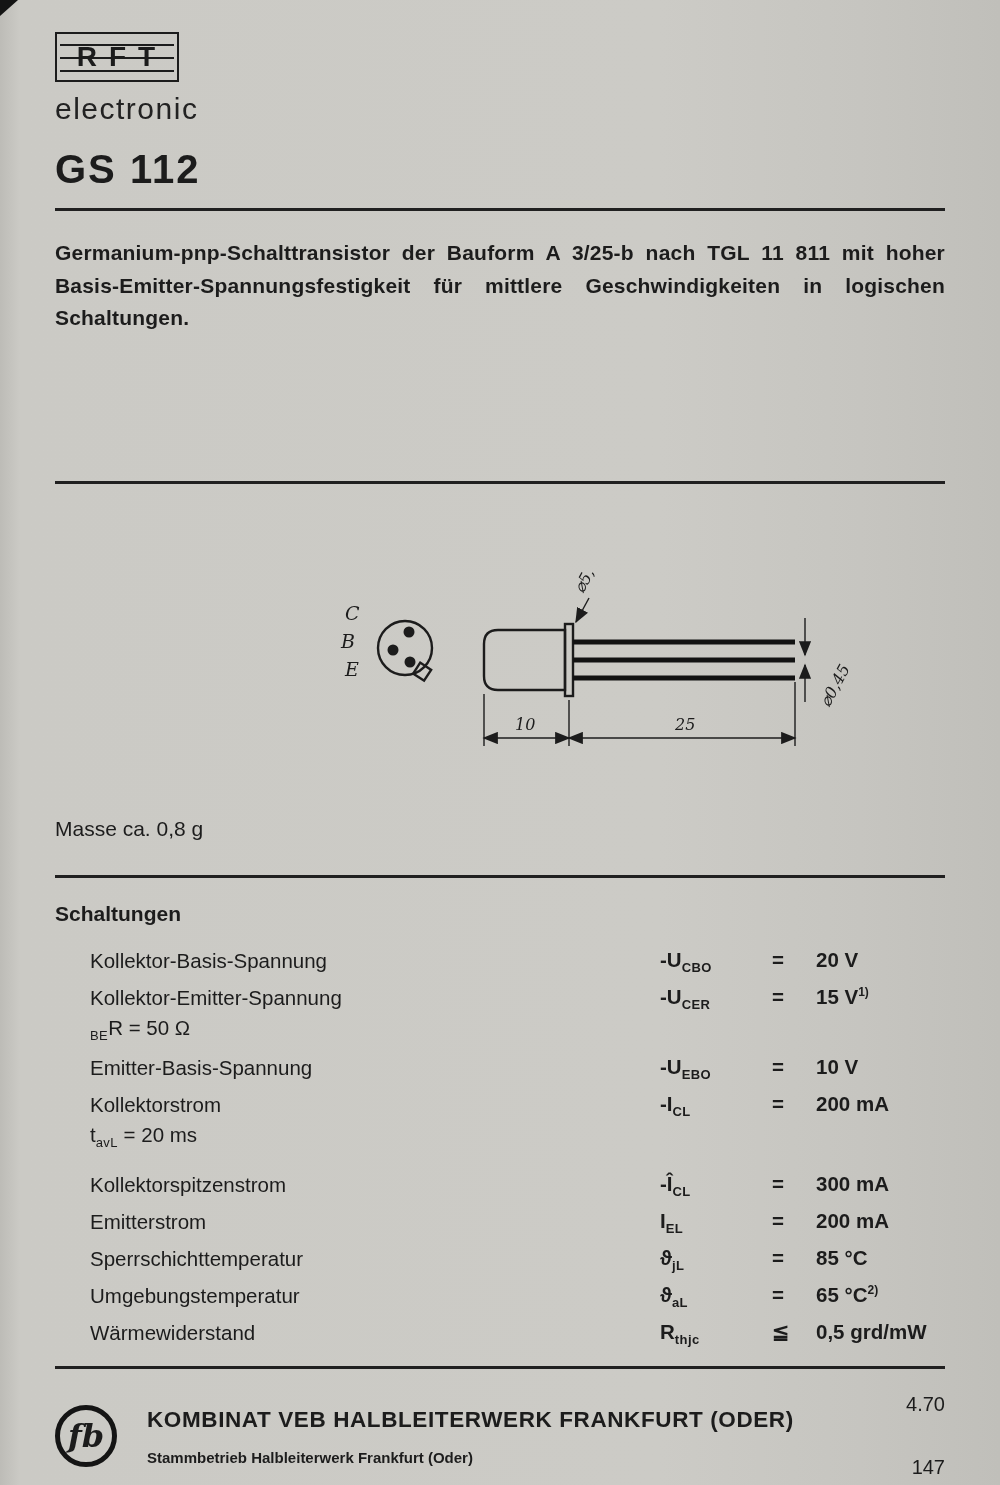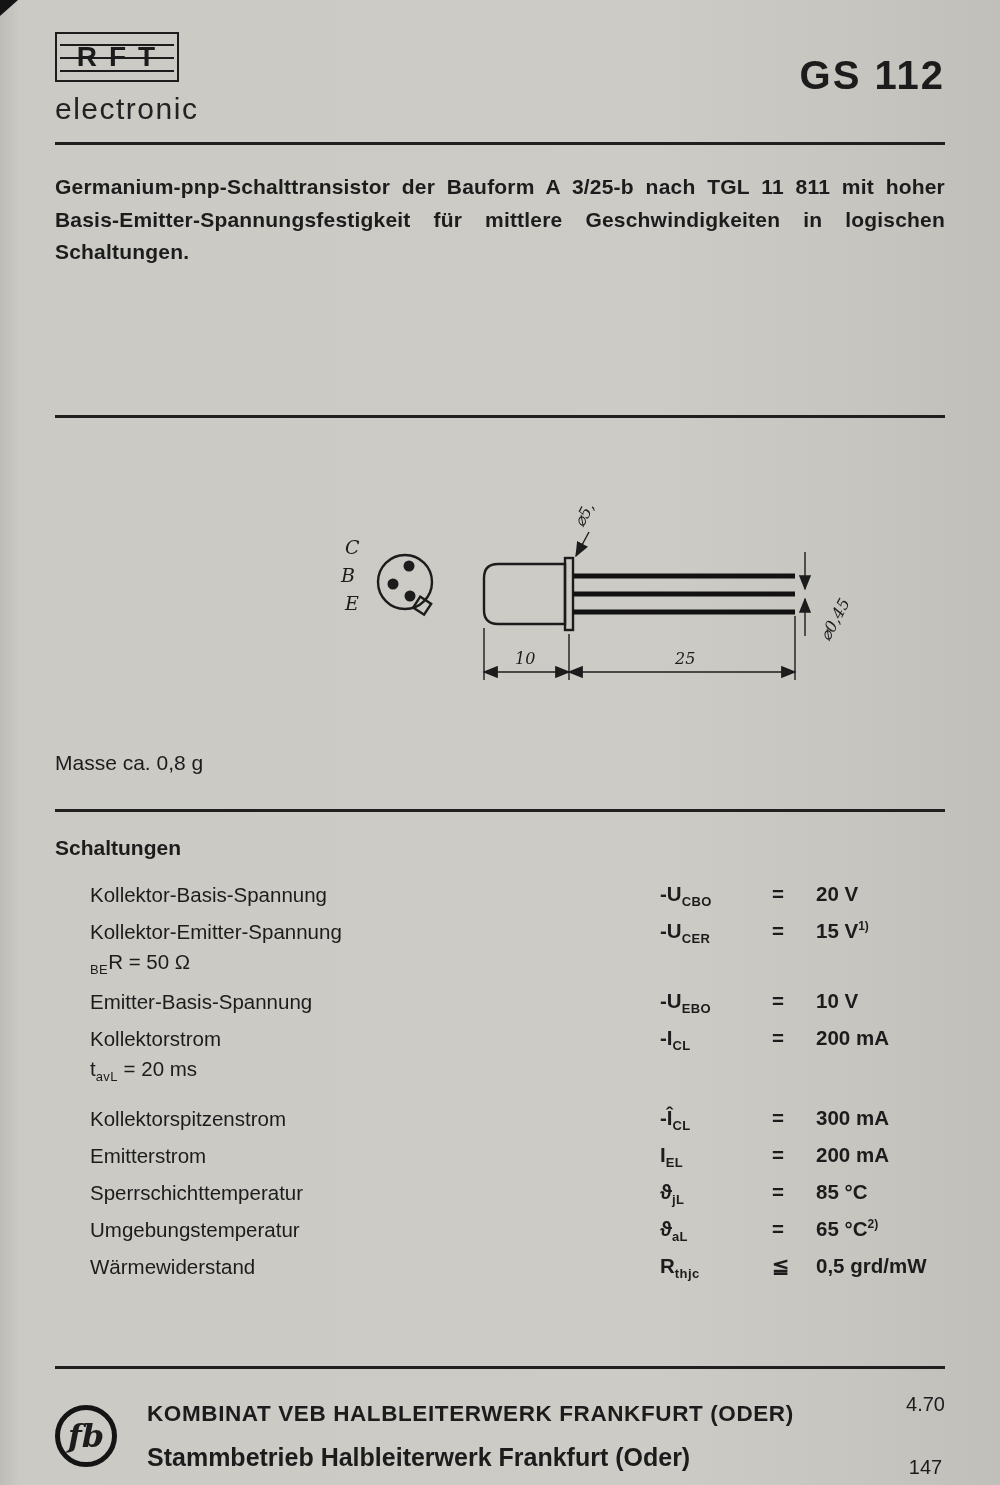--- a/index.html
+++ b/index.html
@@ -20,21 +20,21 @@
     background:
       linear-gradient(90deg, #bdbcb7 0px, #cbcac5 20px, #cccbc6 660px, #c6c5c0 860px, #c0bfba 1000px);
   }
   .corner-artifact {
     position: absolute; top: 0; left: 0;
     border-top: 16px solid #141414;
     border-right: 18px solid transparent;
   }
 
   
-  .header { display: flex; justify-content: space-between; align-items: flex-start; padding-top: 32px; }
+  .header { display: flex; justify-content: space-between; align-items: flex-start; padding-top: 32px; flex-direction: column; }
   .rft-box {
     position: relative;
     width: 124px; height: 50px;
     border: 2px solid var(--ink);
     display: flex; align-items: center; justify-content: center;
   }
   .rft-box .hline { position: absolute; left: 3px; right: 3px; height: 2px; background: var(--ink); }
   .hline.h1 { top: 10px; } .hline.h2 { top: 23px; } .hline.h3 { top: 36px; }
   .rft-letters {
     position: relative;
@@ -89,25 +89,25 @@
   .bottom { position: absolute; left: 55px; right: 55px; top: 1366px; }
   .footer { display: flex; align-items: center; gap: 30px; margin-top: 24px; }
   .hfo-logo {
     flex: 0 0 auto;
     width: 62px; height: 62px;
     border: 5px solid #141414; border-radius: 50%;
     display: flex; align-items: center; justify-content: center;
     font: italic bold 32px "DejaVu Serif", serif;
   }
   .footer-text .l1 { font-size: 22.5px; font-weight: bold; letter-spacing: .6px; }
-  .footer-text .l2 { font-size: 25px; font-weight: bold; margin-top: 16px; }
+  .footer-text .l2 { font-size: 15px; font-weight: bold; margin-top: 16px; }
   .footer-right {
     margin-left: auto; align-self: stretch;
     display: flex; flex-direction: column; justify-content: space-between;
-    text-align: right; font-size: 20px; padding: 0 0 0 0; height: 86px; align-items: center;
+    text-align: right; font-size: 20px; padding: 0 0 0 0; height: 86px;
   }
 </style>
 </head>
 <body>
 
 <div class="page">
   <div class="corner-artifact"></div>
 
   <div class="header">
     <div>

